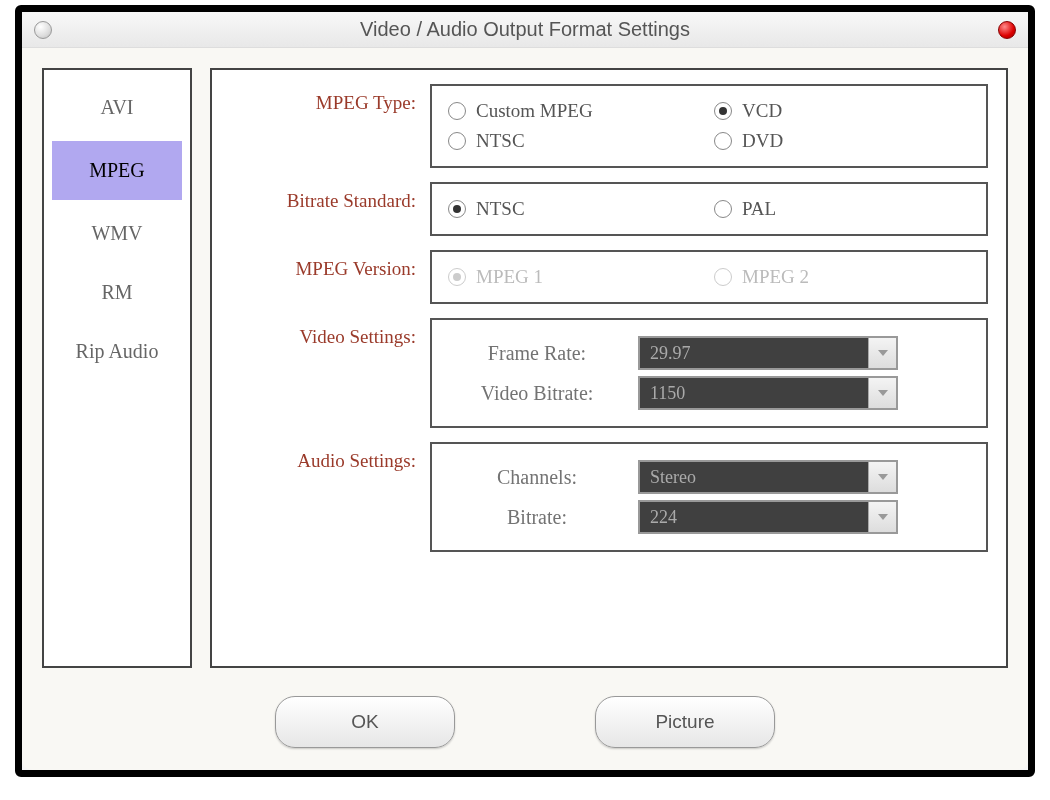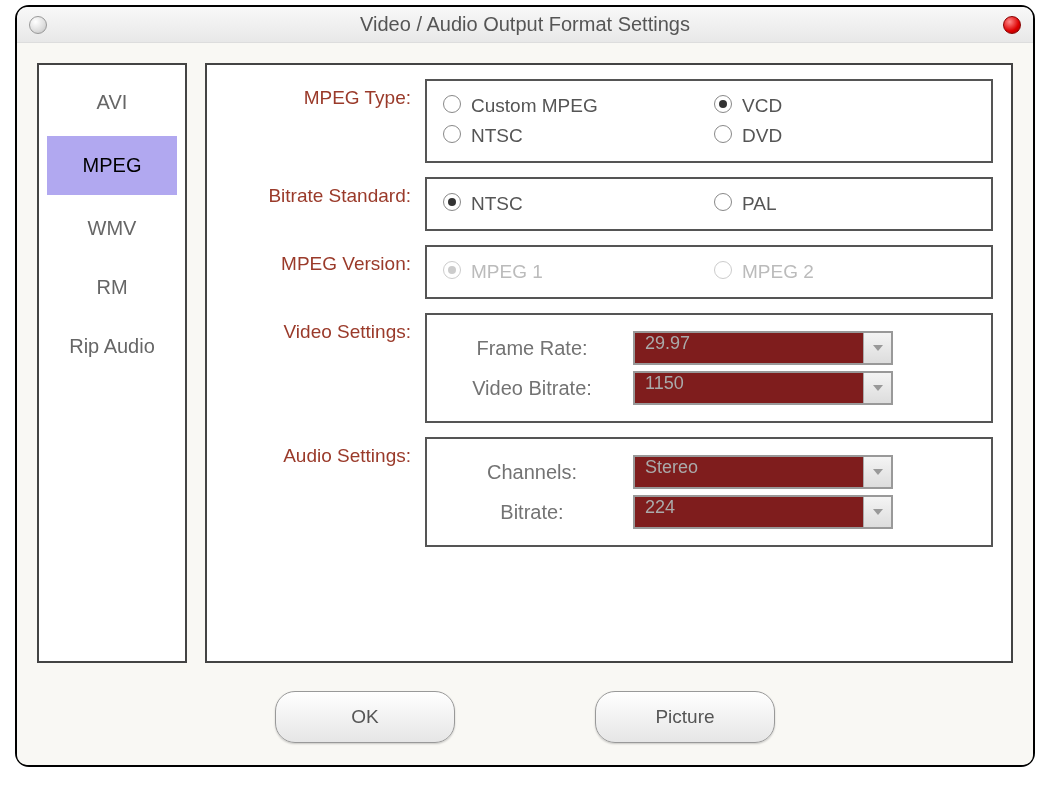--- a/index.html
+++ b/index.html
@@ -8,22 +8,22 @@
     padding: 0;
     font-family: Arial, sans-serif;
     background: #fff;
     width: 1050px;
     height: 800px;
   }
   .window {
     width: 1020px;
     margin: 5px auto;
     background: #f5f5f5;
-    border: 2px solid #000000;
-    border-radius: 14px;
+    border: 7px solid #000000;
+    border-radius: 6px;
   }
   .titlebar {
     display: flex;
     align-items: center;
     padding: 6px 12px;
     border-bottom: 1px solid #ddd;
     background: linear-gradient(#f8f8f8,#e8e8e8);
     border-radius: 10px 10px 0 0;
     position: relative;
   }
@@ -43,20 +43,21 @@
     width: 18px; height: 18px;
     border-radius: 50%;
     background: radial-gradient(circle at 35% 30%, #ff8a8a, #d00 60%, #900);
     border: 1px solid #800;
   }
   .body {
     display: flex;
     padding: 20px 20px 10px 20px;
     gap: 18px;
     background: #f9f8f4;
+    font-family: Liberation Serif, serif;
   }
   .sidebar {
     width: 150px;
     background: #fff;
     border: 2px solid #444;
     display: flex;
     flex-direction: column;
     align-items: stretch;
     padding-top: 8px;
     height: 600px;
@@ -99,21 +100,21 @@
     padding: 10px 16px;
     background: #fff;
   }
   .radio-row {
     display: flex;
     gap: 10px;
   }
   .radio-col {
     width: 50%;
     display: flex;
-    align-items: flex-start;
+    align-items: center;
     gap: 10px;
     color: #555;
     font-size: 19px;
     padding: 4px 0;
   }
   .radio-col.disabled { color: #bbb; }
   .r-outer {
     width: 18px; height: 18px;
     border: 1px solid #888;
     border-radius: 50%;
@@ -140,21 +141,22 @@
     color: #737373;
     font-size: 20px;
     padding-right: 12px;
   }
   .combo {
     flex: 1;
     max-width: 260px;
     height: 34px;
     border: 2px solid #999;
     display: flex;
-    background: #7f1d1d;
+    align-items: center;
+    background: #404040;
     position: relative;
     gap: 20px;
   }
   .combo.disabled { color: #bbb; }
   .combo-text {
     flex: 1;
     padding: 0 10px;
     color: #aaa;
     font-size: 18px;
   }

